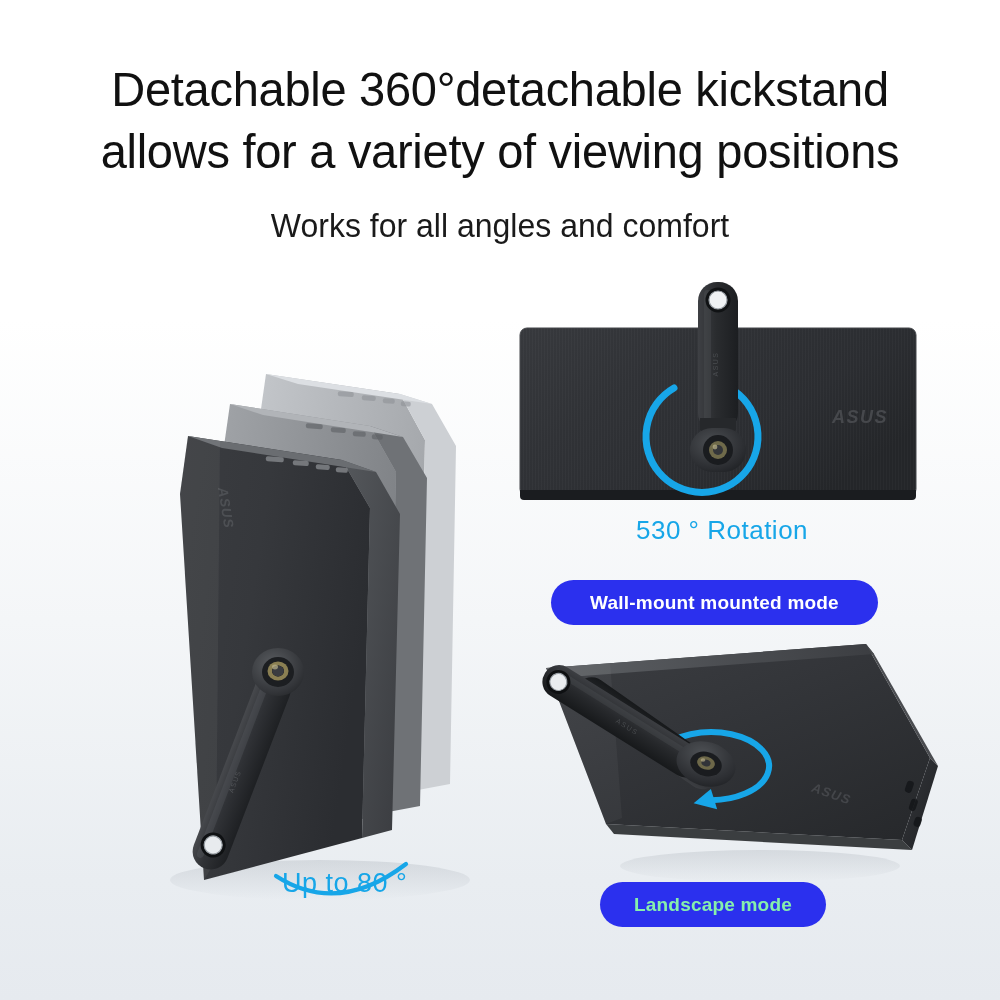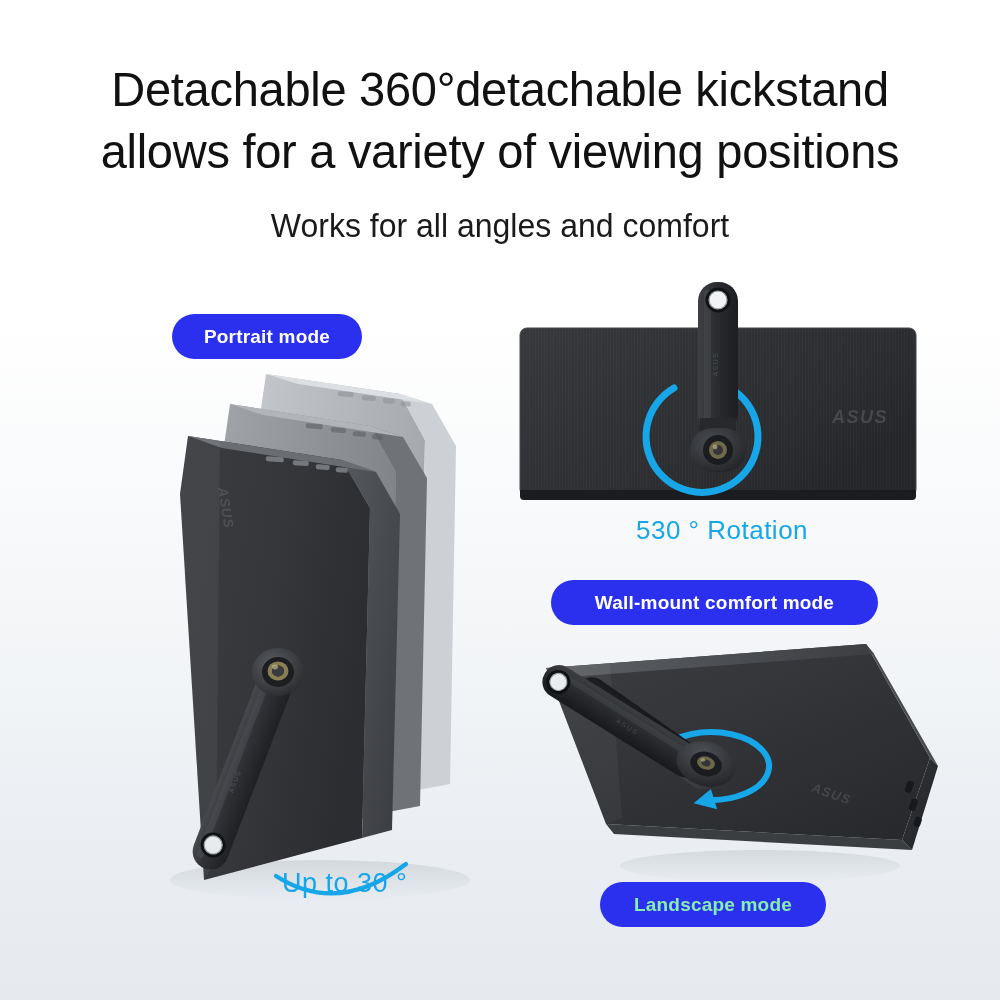--- a/index.html
+++ b/index.html
@@ -222,21 +222,21 @@
           <ellipse cx="208" cy="311" rx="6" ry="5.4" fill="#3a3c40"></ellipse>
           <ellipse cx="205" cy="307" rx="3" ry="2.4" fill="#b9b08a" opacity="0.7"></ellipse>
         </g>
       </g>
 
       <g>
         <path d="M 206 516 Q 268 556 336 504" fill="none" stroke="#17a6e8" stroke-width="4.2" stroke-linecap="round"></path>
       </g>
     </svg>
   </div>
-  <div class="cy-label" id="label-70" style="color: rgb(23, 166, 232);">Up to 30 °</div>
+  <div class="cy-label" id="label-70" style="color: rgb(23, 166, 232);">Up to 80 °</div>
 
   <div class="illus" id="wall-illus">
     <svg viewBox="0 0 420 300" xmlns="http://www.w3.org/2000/svg">
       <defs>
         <linearGradient id="wallFace" x1="0" y1="0" x2="1" y2="0.6">
           <stop offset="0%" stop-color="#37393d"></stop>
           <stop offset="35%" stop-color="#303236"></stop>
           <stop offset="72%" stop-color="#2b2d31"></stop>
           <stop offset="100%" stop-color="#242629"></stop>
         </linearGradient>
@@ -373,19 +373,18 @@
       <g>
         <ellipse cx="176" cy="136" rx="30" ry="22" fill="url(#lsHub)" transform="rotate(16 176 136)"></ellipse>
         <ellipse cx="176" cy="136" rx="16" ry="12" fill="#1a1c1f" transform="rotate(16 176 136)"></ellipse>
         <ellipse cx="176" cy="135" rx="9" ry="6.5" fill="#6d6849" transform="rotate(16 176 135)"></ellipse>
         <ellipse cx="176" cy="135" rx="4.6" ry="3.4" fill="#313338" transform="rotate(16 176 135)"></ellipse>
         <ellipse cx="173" cy="132" rx="2.4" ry="1.7" fill="#b6ad86" opacity="0.7"></ellipse>
       </g>
     </svg>
   </div>
 
-  <div class="badge" id="badge-portrait" style="background: rgb(43, 48, 238); color: rgb(255, 255, 255);">Portrait mode</div>
-
-  <div class="badge" id="badge-wall" style="background: rgb(43, 48, 238); color: rgb(255, 255, 255);">Wall-mount comfort mode</div>
+
+  <div class="badge" id="badge-wall" style="background: rgb(43, 48, 238); color: rgb(255, 255, 255);">Wall-mount mounted mode</div>
 
   <div class="badge" id="badge-landscape" style="background: rgb(43, 48, 238); color: #86efac;">Landscape mode</div>
 
 </div>
 
 </body></html>

